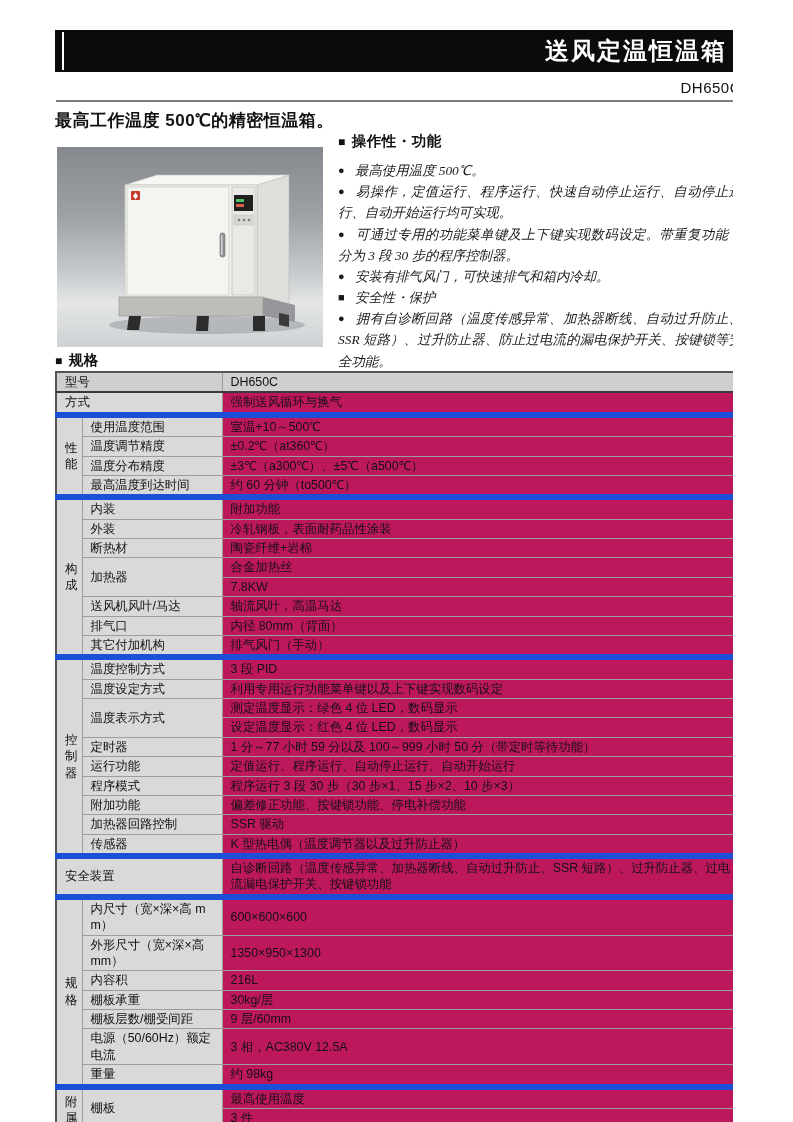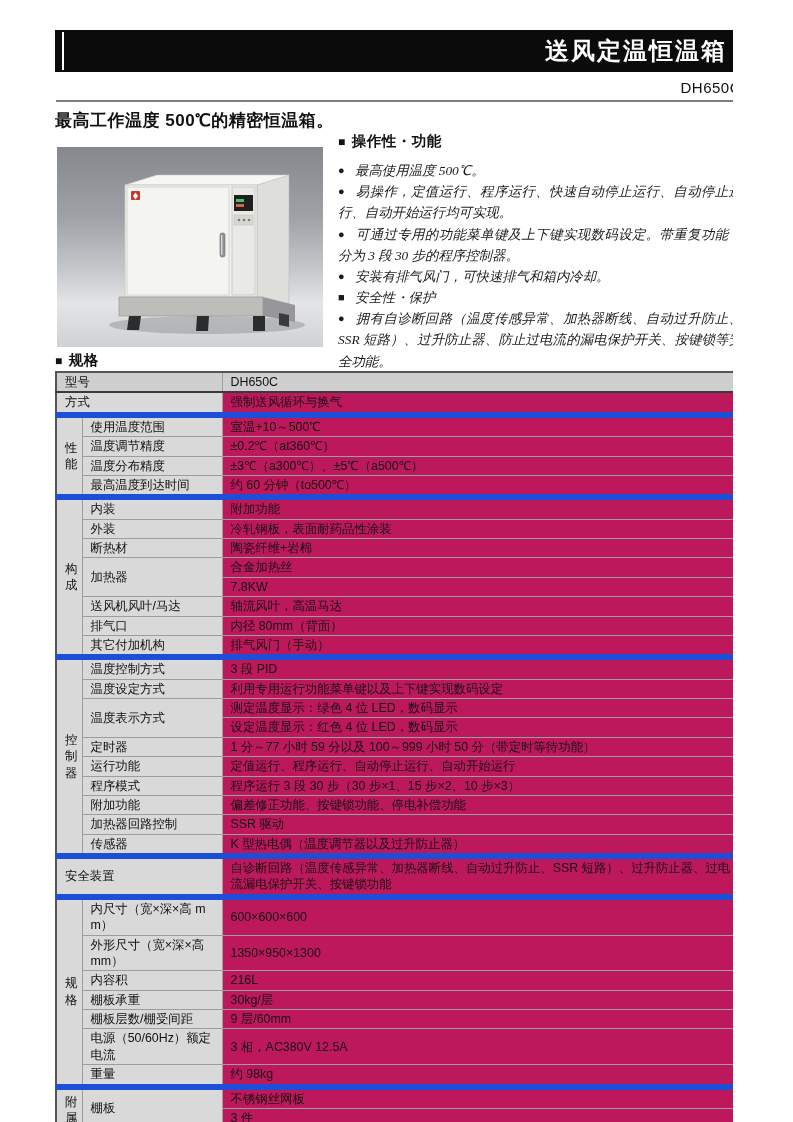--- a/index.html
+++ b/index.html
@@ -260,21 +260,21 @@
         </tr>
         <tr>
           <td class="label" rowspan="1">重量</td>
           <td class="value">约 98kg</td>
         </tr>
         <tr class="sect">
           <td class="group" rowspan="3">附
 属
 品</td>
           <td class="label" rowspan="2">棚板</td>
-          <td class="value">不锈钢丝网板</td>
+          <td class="value">最高使用温度</td>
         </tr>
         <tr>
           <td class="value">3 件</td>
         </tr>
         <tr>
           <td class="label" rowspan="1">棚受</td>
           <td class="value">6 件</td>
         </tr>
       </tbody>
   </table>

